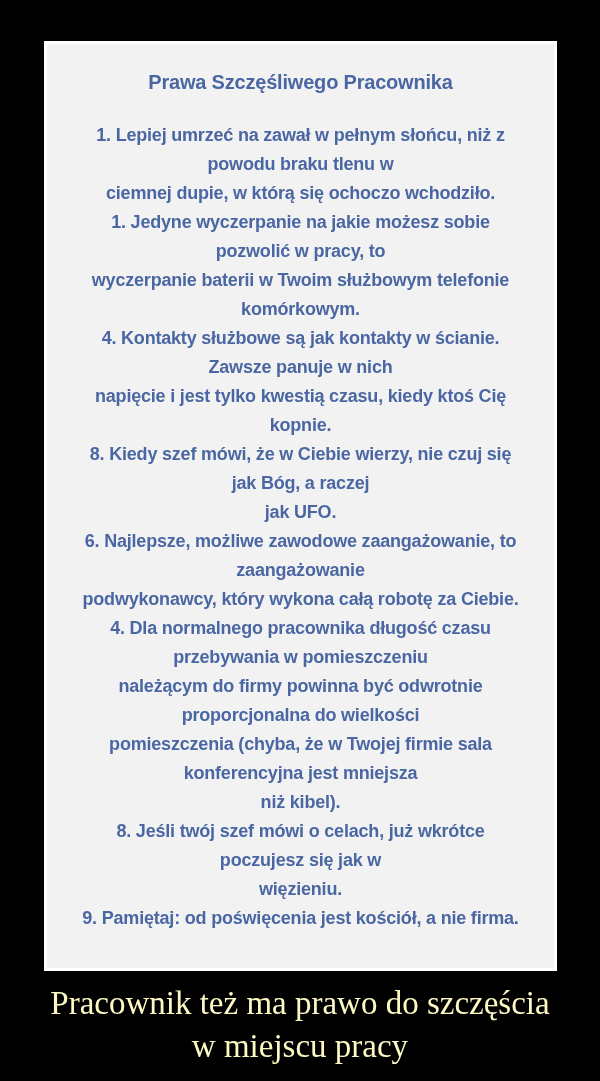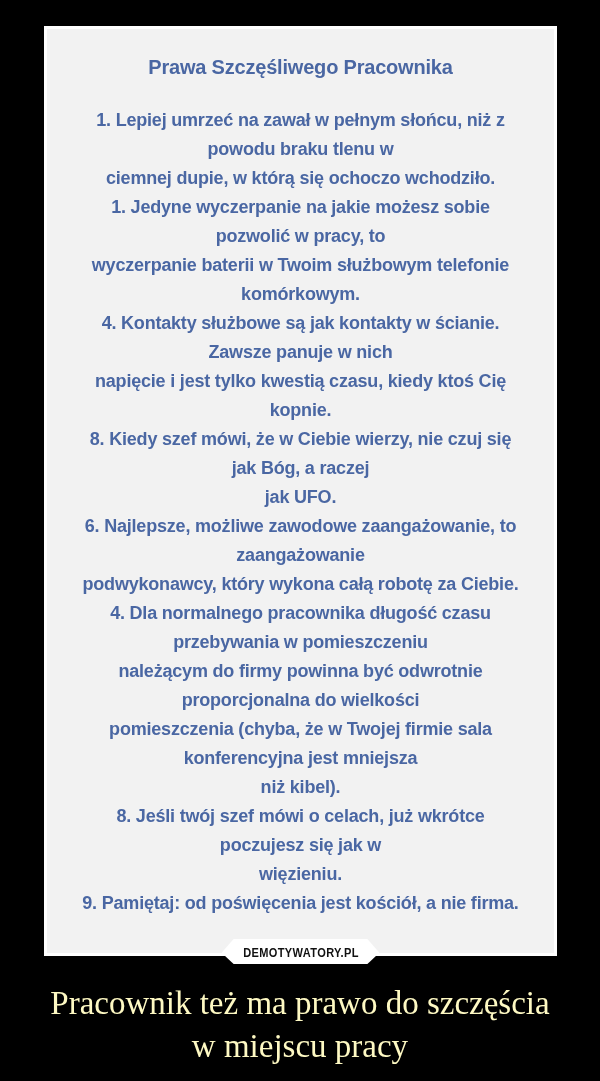--- a/index.html
+++ b/index.html
@@ -16,21 +16,21 @@
   }
   .poster {
     position: absolute;
     inset: 0;
     background: #000000;
   }
   
   .card {
     position: absolute;
     left: 44px;
-    top: 26px;
+    top: 41px;
     width: 513px;
     height: 930px;
     box-sizing: border-box;
     background: #f2f2f2;
     border: 3px solid #ffffff;
   }
   .card-title {
     margin-top: 24px;
     text-align: center;
     font-weight: bold;
@@ -117,22 +117,19 @@
 proporcjonalna do wielkości
 pomieszczenia (chyba, że w Twojej firmie sala
 konferencyjna jest mniejsza
 niż kibel).</div>
       <div class="item">8. Jeśli twój szef mówi o celach, już wkrótce
 poczujesz się jak w
 więzieniu.</div>
       <div class="item">9. Pamiętaj: od poświęcenia jest kościół, a nie firma.</div>
     </div>
 
-    <div class="ribbon">
-      <span>DEMOTYWATORY.PL</span>
-    </div>
 
   </div>
 
   <div class="caption">Pracownik też ma prawo do szczęścia
 w miejscu pracy</div>
 
 </div>
 
 </body></html>

